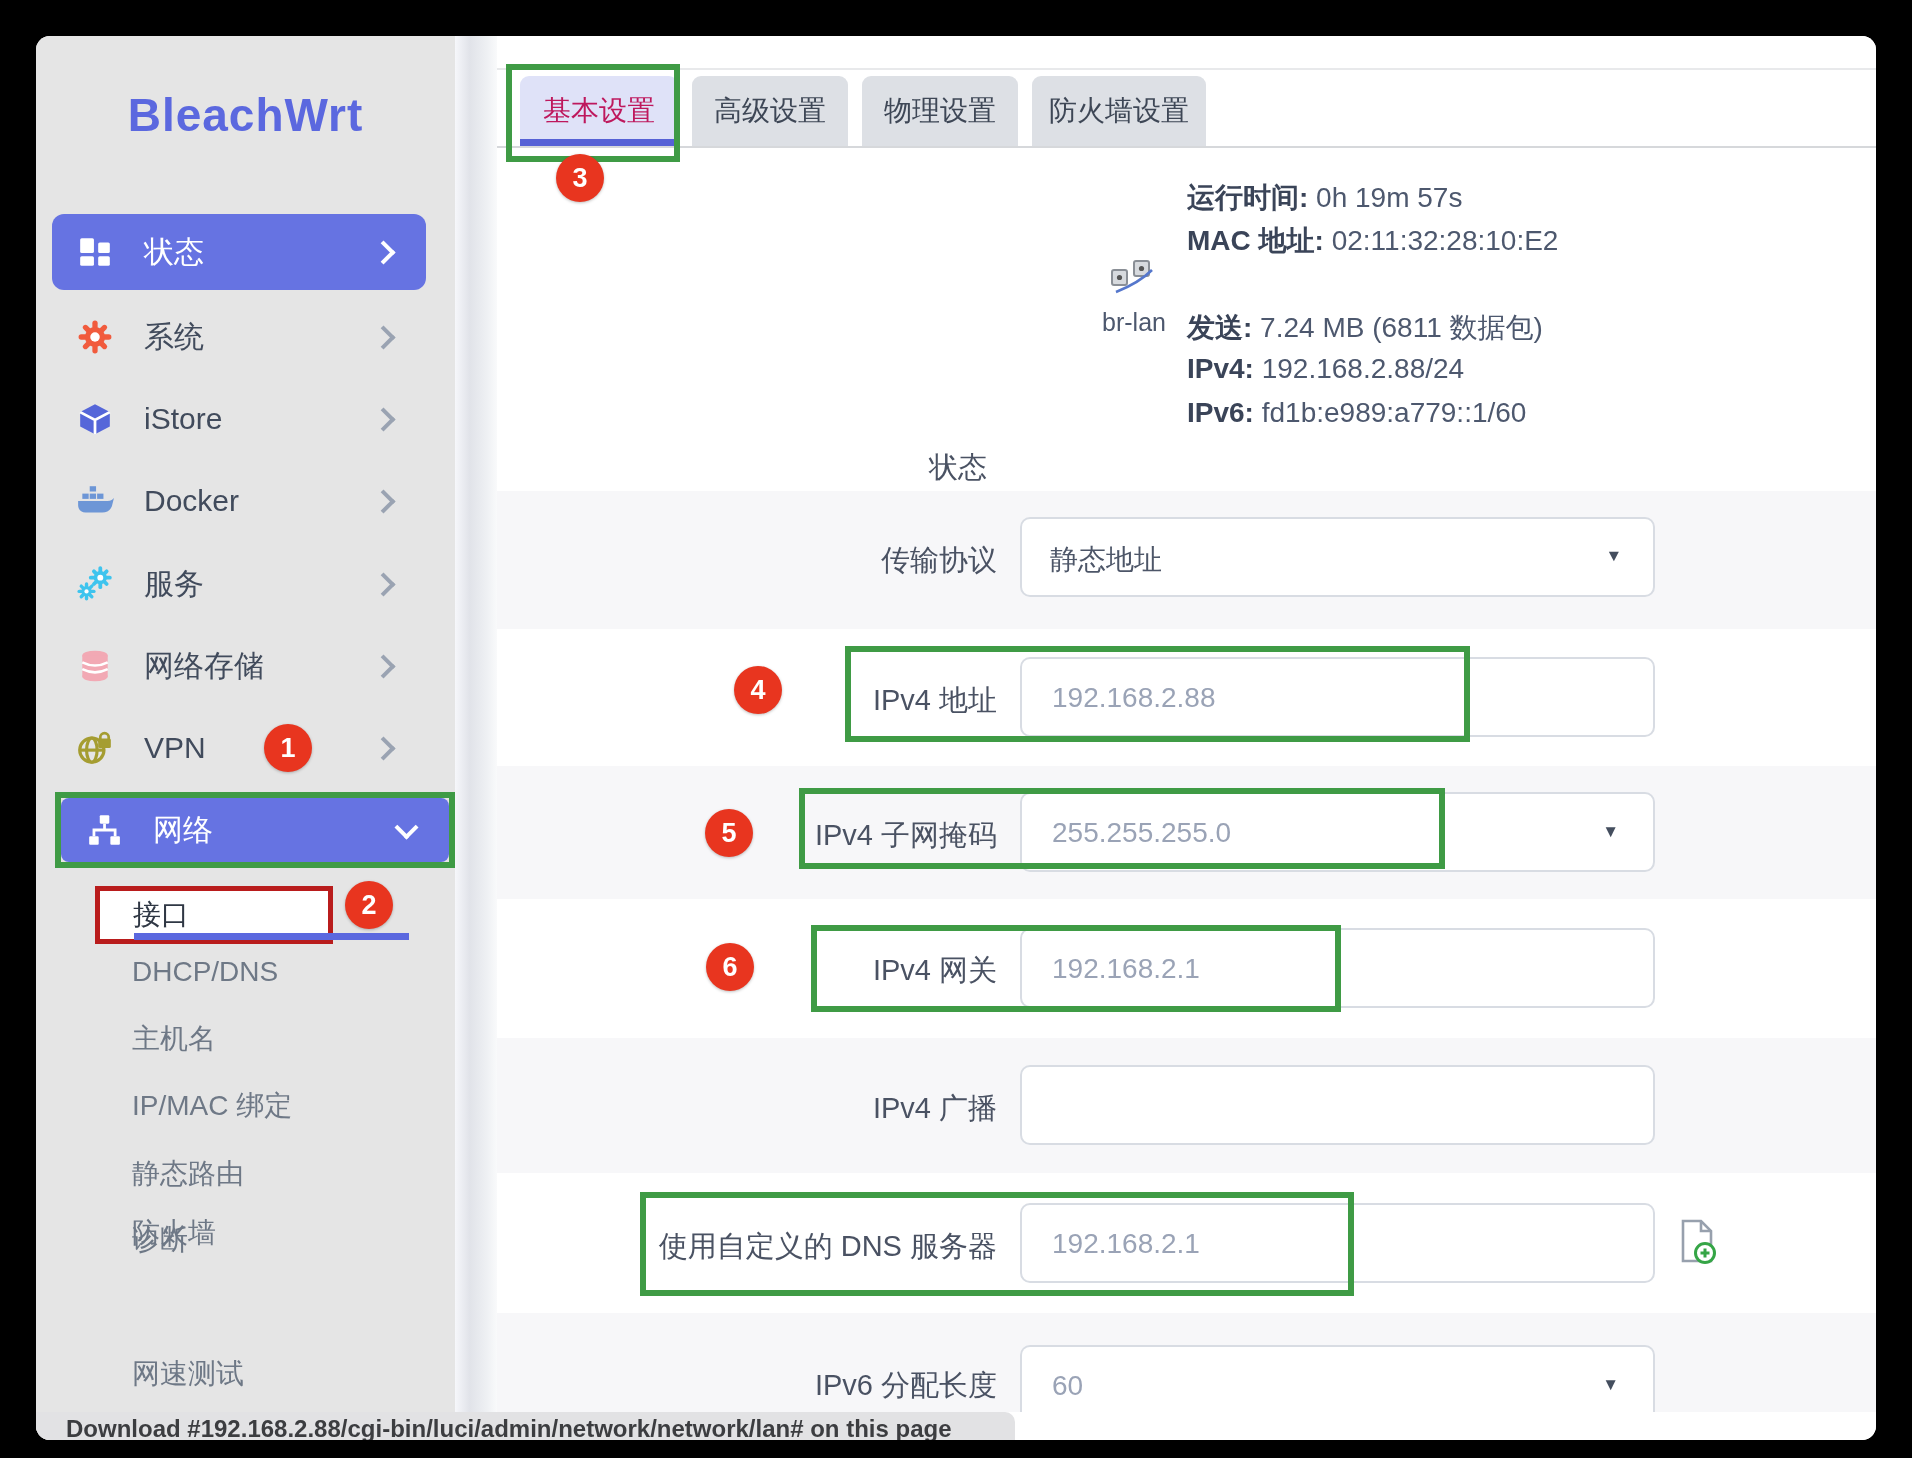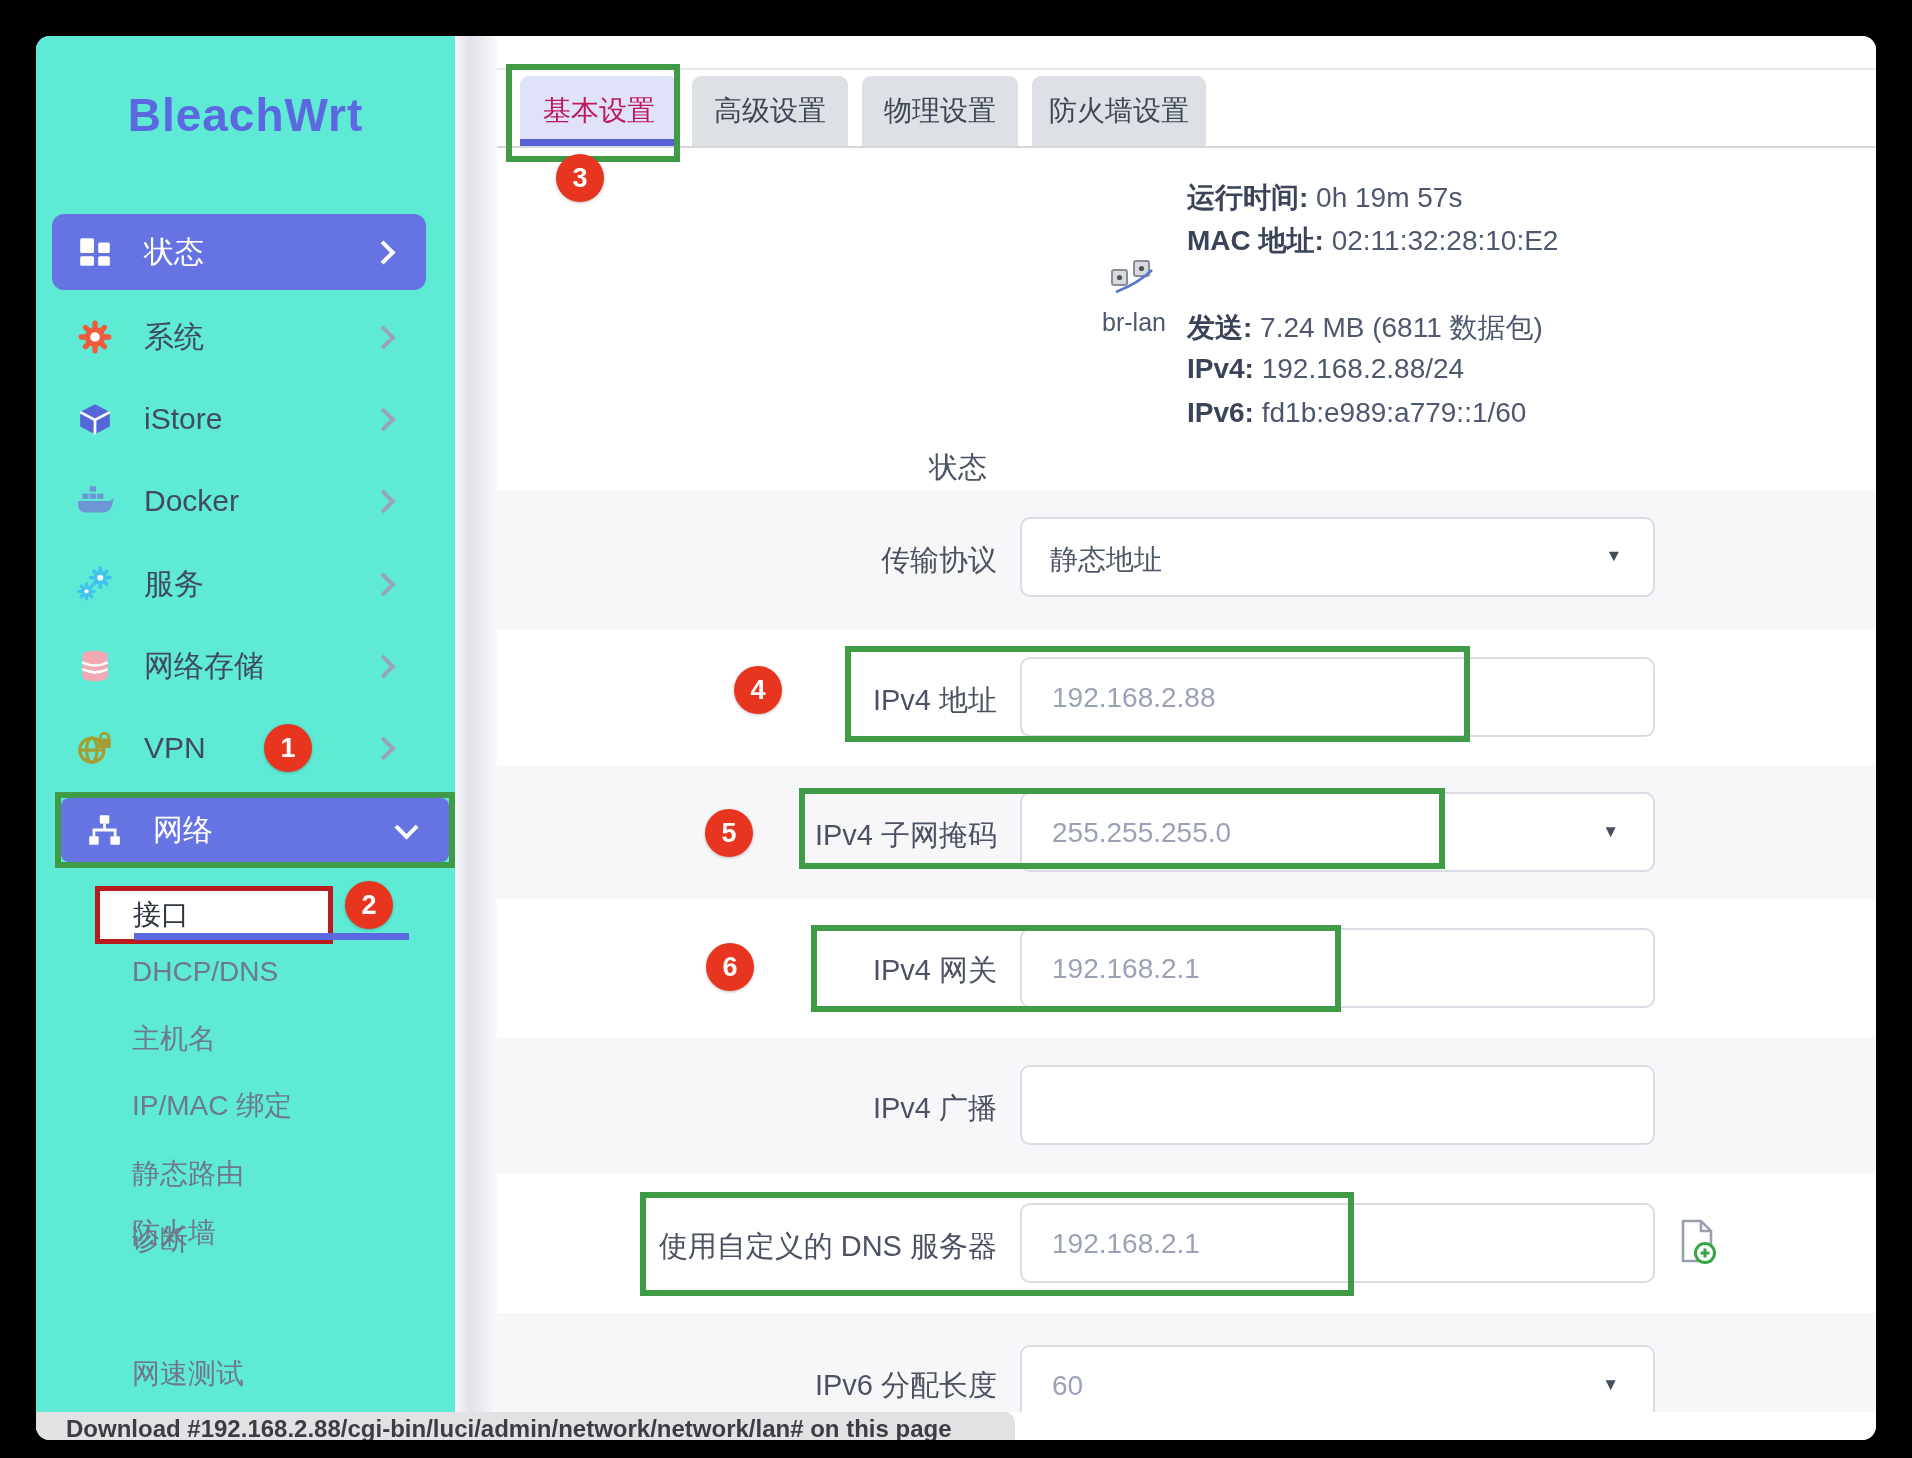--- a/index.html
+++ b/index.html
@@ -1,19 +1,19 @@
 <!DOCTYPE html>
 <html><head>
 <meta charset="utf-8">
 <style>
   html,body{margin:0;padding:0;background:#000;}
   body{width:1912px;height:1458px;position:relative;font-family:"Liberation Sans","DejaVu Sans",sans-serif;}
   .screen{position:absolute;left:36px;top:36px;width:1840px;height:1404px;background:#fff;border-radius:14px;overflow:hidden;}
   
-  .sidebar{position:absolute;left:0;top:0;width:419px;height:1404px;background:#5eead4;}
+  .sidebar{position:absolute;left:0;top:0;width:419px;height:1404px;background:#e5e5e5;}
   .scrollstrip{position:absolute;left:419px;top:0;width:42px;height:1404px;
     background:linear-gradient(90deg,#f6f7fb 0%,#e1e3e9 35%,#eef0f3 75%,#f9fafb 100%);}
   .logo{position:absolute;left:0;top:52px;width:419px;text-align:center;font-size:46px;font-weight:800;color:#5b68df;letter-spacing:1px;}
   .mi{position:absolute;left:16px;width:374px;height:64px;display:flex;align-items:center;color:#414b5c;font-size:30px;}
   .mi .ic{width:38px;height:38px;margin-left:24px;margin-right:30px;display:flex;align-items:center;justify-content:center;flex:none;}
   .mi .lbl{flex:1;}
   .mi.active{background:#6673e2;border-radius:12px;color:#fff;height:76px;}
   .chev{width:13px;height:13px;border-top:4px solid #9aa3b2;border-right:4px solid #9aa3b2;transform:rotate(45deg);margin-right:34px;flex:none;}
   .chev.white{border-color:#fff;}
   .chev.down{transform:rotate(135deg);margin-top:-6px;}

